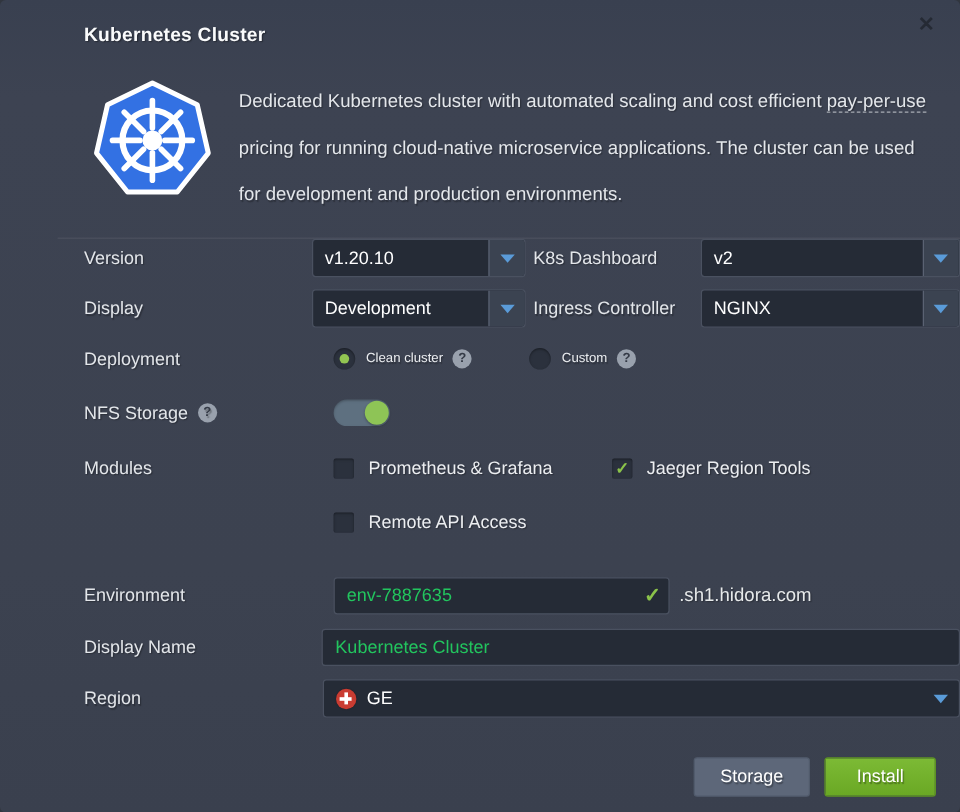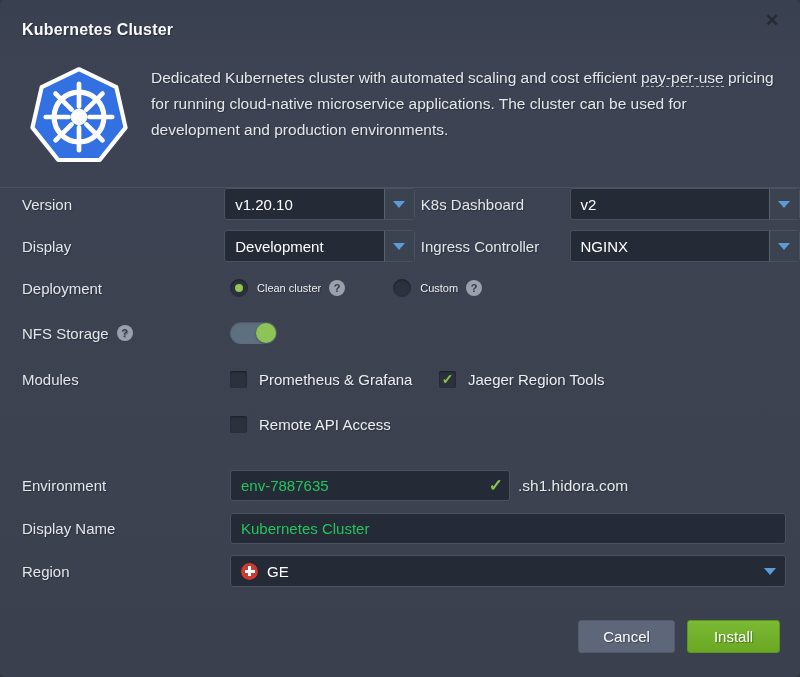--- a/index.html
+++ b/index.html
@@ -8,33 +8,33 @@
     font-family:"Liberation Sans", sans-serif;
     background:#31363f;
     color:#e6e9ed;
     overflow:hidden;
   }
   .dialog {
     width:800px; height:677px;
     background:linear-gradient(180deg,#394050 0%,#3d4352 12%,#3c4250 70%,#3a404e 100%);
     border-radius:5px;
     position:relative;
-    display:flex; flex-direction:column;
+    display:flex; flex-direction:column;padding-left:48px;
   }
   
   .header { height:50px; display:flex; align-items:center; padding:10px 22px 0; position:relative; }
   .title { font-size:16px; font-weight:bold; color:#fafbfc; letter-spacing:.2px;
            text-shadow:1px 1px 1px rgba(0,0,0,.35); }
   .close { position:absolute; top:8px; right:16px; width:24px; height:24px;
            display:flex; align-items:center; justify-content:center;
            font-size:17px; font-weight:bold; color:#252a34; cursor:pointer; }
   
   .intro { display:flex; padding:13px 25px 8px; }
   .logo { width:108px; height:108px; flex:none; }
-  .desc { margin-left:18px; width:632px; font-size:15.5px; line-height:26px;
+  .desc { margin-left:18px; width:632px; font-size:15.5px; line-height:39px;
           color:#e4e7eb; padding-top:2px; text-shadow:1px 1px 1px rgba(0,0,0,.3); }
   .dashed { border-bottom:1px dashed rgba(228,231,235,.65); }
   .divider { height:1px; background:rgba(255,255,255,.08); margin:8px 0 0; }
   
   .form { padding-left:22px; }
   .row { display:flex; align-items:center; }
   .lbl { width:208px; font-size:15px; color:#e3e6ea; text-shadow:1px 1px 1px rgba(0,0,0,.3); }
   .lbl2 { width:153px; margin-left:6px; font-size:15px; color:#e3e6ea; text-shadow:1px 1px 1px rgba(0,0,0,.3); }
   .r1 { } .r2 { margin-top:10px; }
   .r3 { margin-top:14px; height:24px; } .r4 { margin-top:21px; height:24px; }
@@ -67,21 +67,21 @@
             cursor:pointer; box-shadow:inset 0 1px 2px rgba(0,0,0,.25); }
   .toggle .knob { position:absolute; right:1px; top:1px; width:20px; height:20px; border-radius:50%;
             background:#8ec456; box-shadow:0 1px 2px rgba(0,0,0,.3); }
   
   .check-opt { display:flex; align-items:center; }
   .checkbox { width:17px; height:17px; border-radius:2px; background:#2b313d;
               box-shadow:inset 0 1px 2px rgba(0,0,0,.4); display:flex; align-items:center;
               justify-content:center; cursor:pointer; flex:none;
               font-size:14px; font-weight:bold; color:transparent; }
   .checkbox.on { color:#8bc34a; }
-  .mod1 { width:209px; }
+  .mod1 { width:232px; }
   .check-label { margin-left:12px; font-size:15px; color:#eceef1; text-shadow:1px 1px 1px rgba(0,0,0,.3); }
   
   .tinput { height:31px; background:#252b36; border:1px solid #4a5160; border-radius:3px;
             color:#22c55e; font-size:15px; font-family:"Liberation Sans", sans-serif;
             padding:0 28px 0 10px; outline:none; }
   .env-wrap { position:relative; display:flex; align-items:center; }
   .env-input { width:280px; }
   .env-check { position:absolute; right:7px; font-size:17px; font-weight:bold; color:#8bc34a; }
   .domain { margin-left:8px; font-size:15.5px; color:#e6e9ea; text-shadow:1px 1px 1px rgba(0,0,0,.3); }
   .name-input { width:556px; padding-right:10px; }
@@ -237,17 +237,17 @@
           </span>
         <span class="select-arrow" style="background:transparent;border-left:0;">
             <i class="tri"></i>
           </span>
       </div>
     </div>
 
   </div>
 
   <div class="footer">
-    <button class="btn btn-cancel">Cancel</button>
+    <button class="btn btn-cancel">Storage</button>
     <button class="btn btn-install">Install</button>
   </div>
 
 </div>
 
 </body></html>

